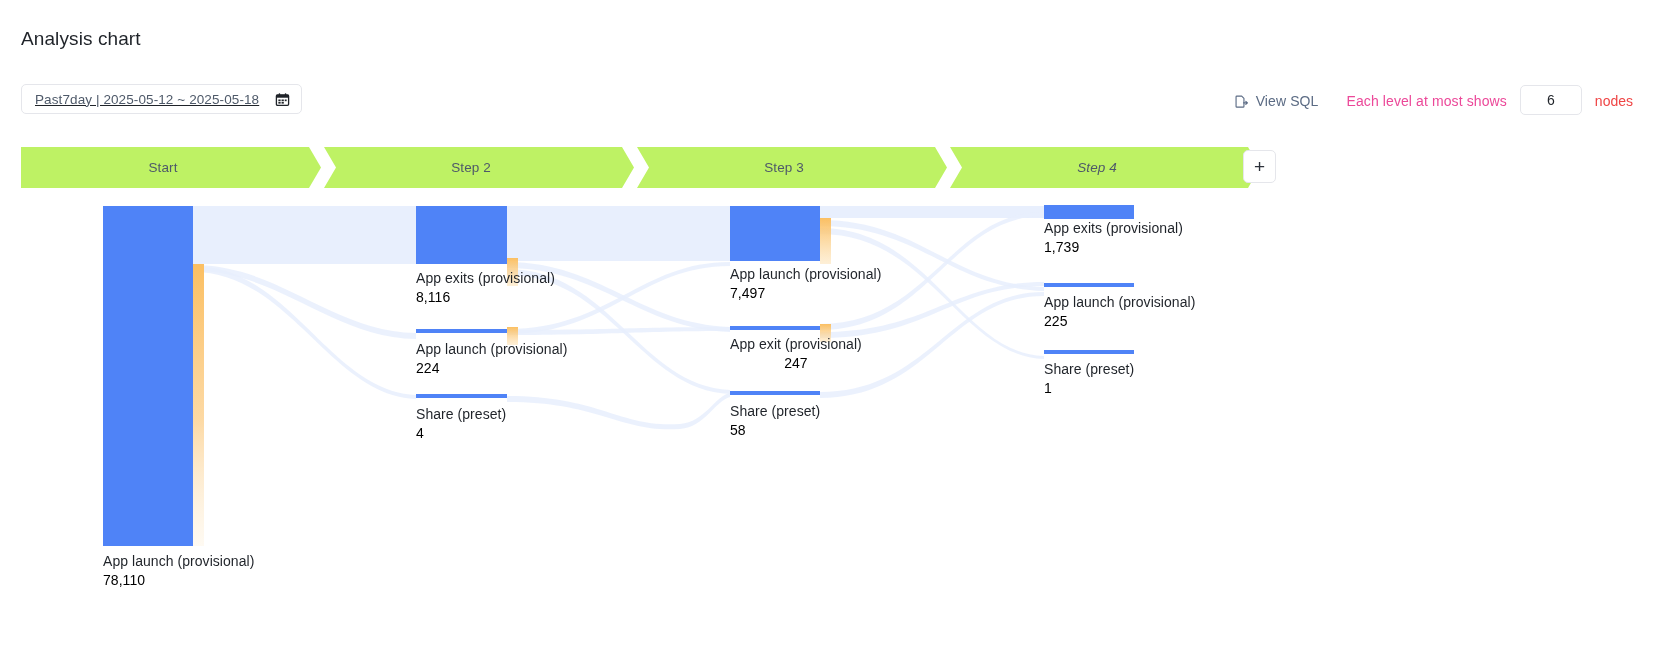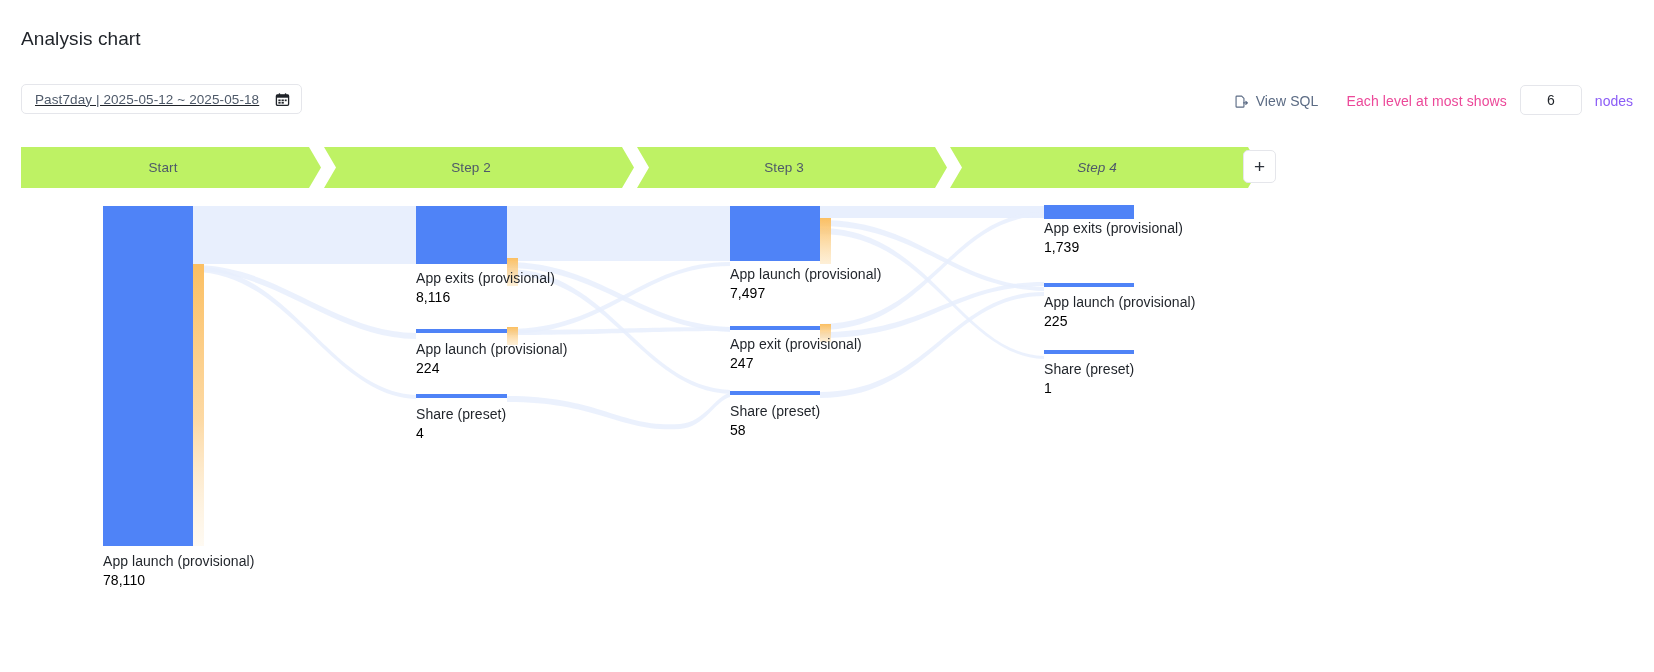--- a/index.html
+++ b/index.html
@@ -105,21 +105,21 @@
     background: #ffffff;
     font-family: inherit;
     font-size: 14px;
     color: #1f2329;
     text-align: center;
     outline: none;
     padding: 0;
   }
   .nodes-suffix {
     font-size: 14px;
-    color: #8b5cf6;
+    color: #ef4444;
     margin-left: 13px;
     padding-top: 2px;
   }
 
   
   .steps-bar {
     position: absolute;
     left: 21px;
     top: 147px;
     width: 1612px;
@@ -370,21 +370,21 @@
       <div class="node-label" style="left:416px; top:209px;">
         <span>Share (preset)</span>
         <span class="nval">4</span>
       </div>
 
       <div class="node-label" style="left:730px; top:69px;">
         <span>App launch (provisional)</span>
         <span class="nval">7,497</span>
       </div>
 
-      <div class="node-label" style="left:730px; top:139px;">
+      <div class="node-label" style="left:730px; top:139px;text-align:center;">
         <span>App exit (provisional)</span>
         <span class="nval">247</span>
       </div>
 
       <div class="node-label" style="left:730px; top:206px;">
         <span>Share (preset)</span>
         <span class="nval">58</span>
       </div>
 
       <div class="node-label" style="left:1044px; top:23px;">

